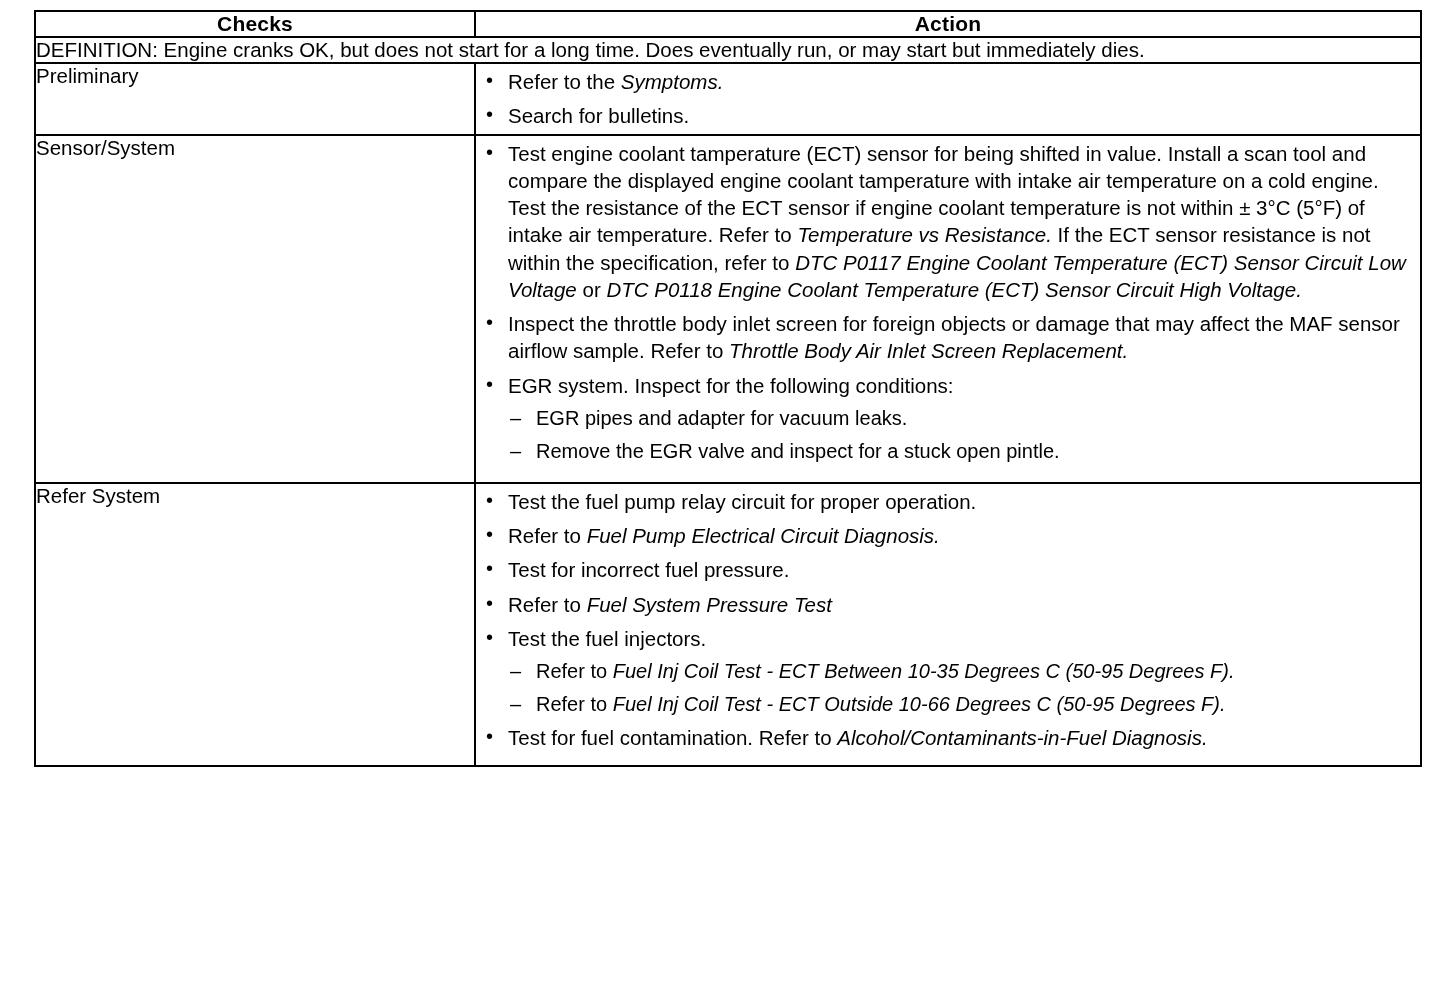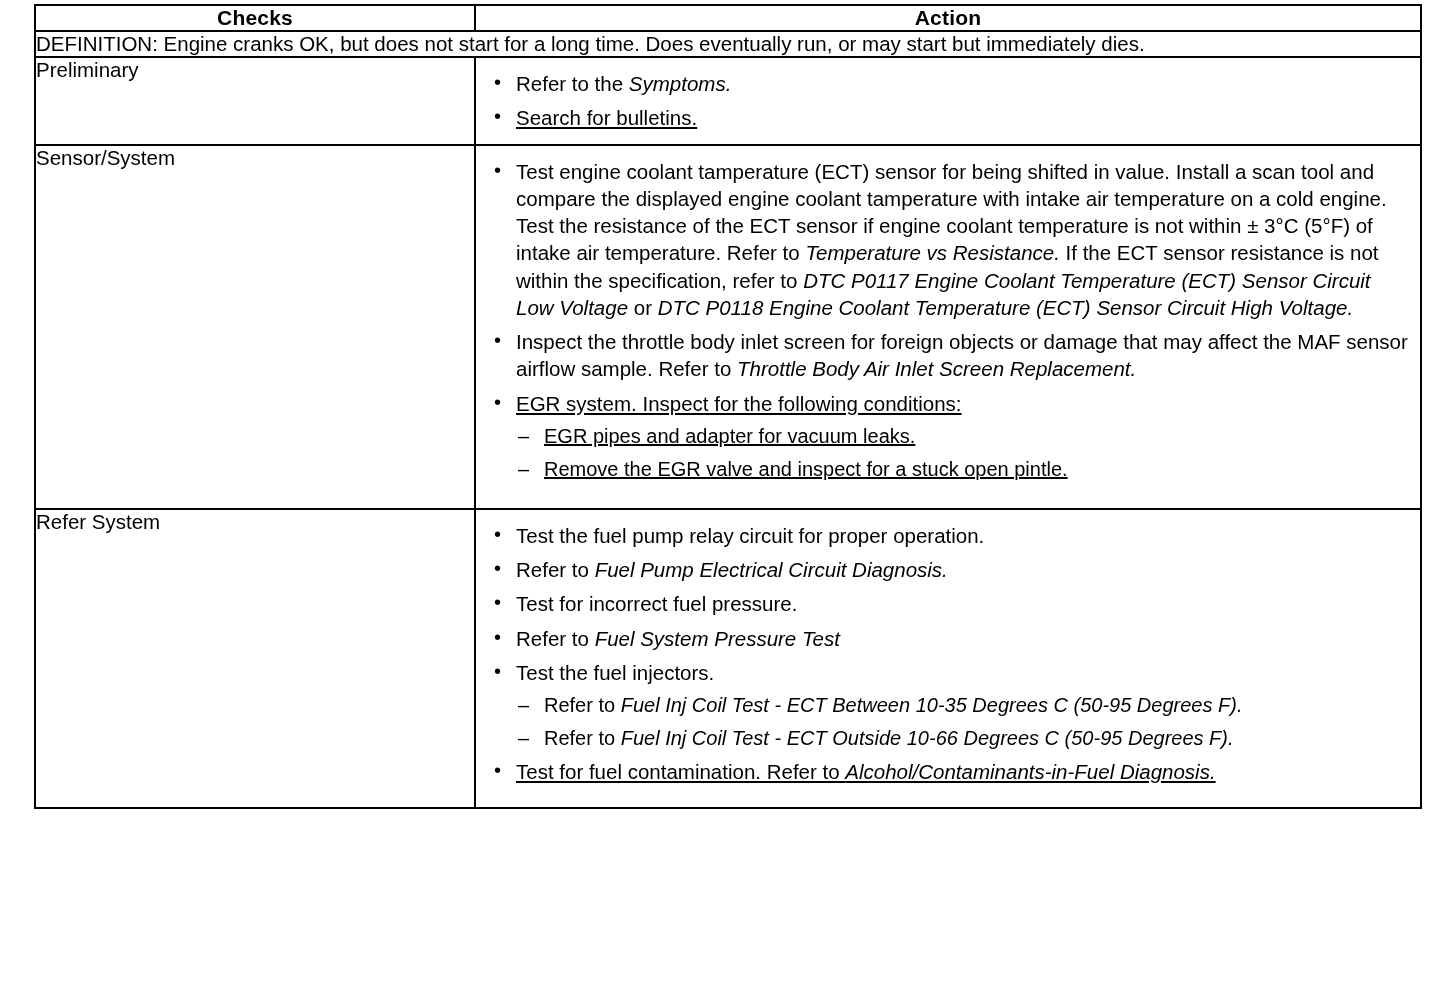--- a/index.html
+++ b/index.html
@@ -12,21 +12,21 @@
     height: 990px;
     font-family: "Liberation Sans", sans-serif;
     color: #000000;
     overflow: hidden;
   }
   .page {
     position: relative;
     width: 1456px;
     height: 974px;
     box-sizing: border-box;
-    padding: 4px 20px 0 34px;
+    padding: 10px 20px 0 34px;
   }
   table.diag {
     width: 1386px;
     border-collapse: collapse;
     table-layout: fixed;
     border: 2px solid #000;
   }
   table.diag td, table.diag th {
     border: 2px solid #000;
     vertical-align: top;
@@ -51,31 +51,31 @@
   td.check-label {
     font-size: 20.5px;
     padding: 10px 0 10px 14px;
     margin-top: 12px;
   }
   td.action-cell {
     padding: 9px 14px 10px 14px;
   }
   ul.bullets {
     list-style: none;
-    margin: 12px;
+    margin: 4px;
     padding: 0;
   }
   ul.bullets > li {
     position: relative;
     padding-left: 28px;
     margin: 0 0 7px 0;
     font-size: 20.5px;
     line-height: 1.33;
   }
-  ul.bullets > li:last-child { margin-bottom: 0; text-decoration: underline; }
+  ul.bullets > li:last-child { margin-bottom: 0; }
   ul.bullets > li::before {
     content: "\2022";
     position: absolute;
     left: 6px;
     top: -1px;
     font-size: 20px;
     line-height: 1.33;
   }
   ul.sub {
     list-style: none;

